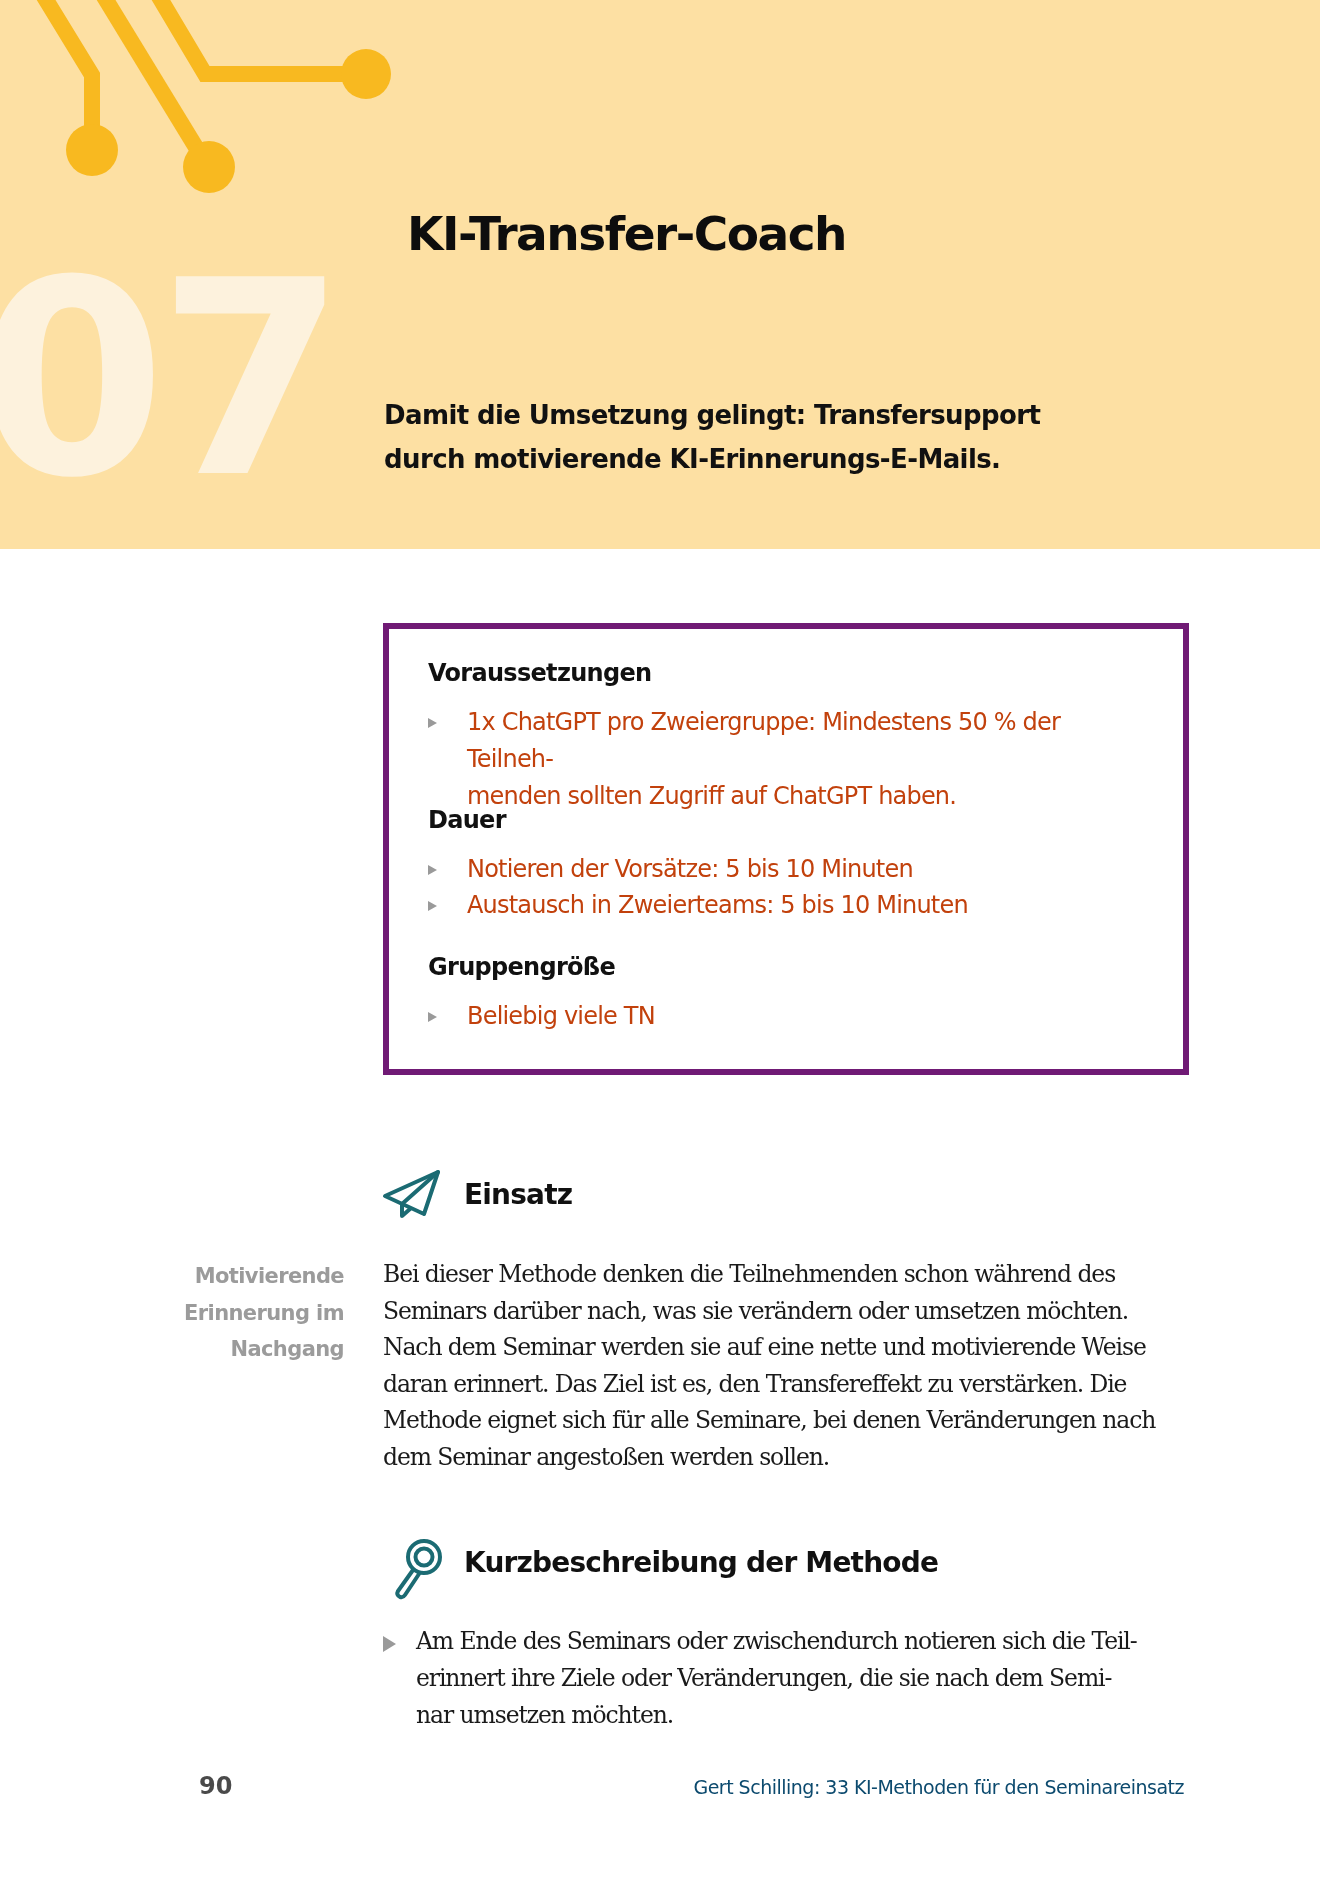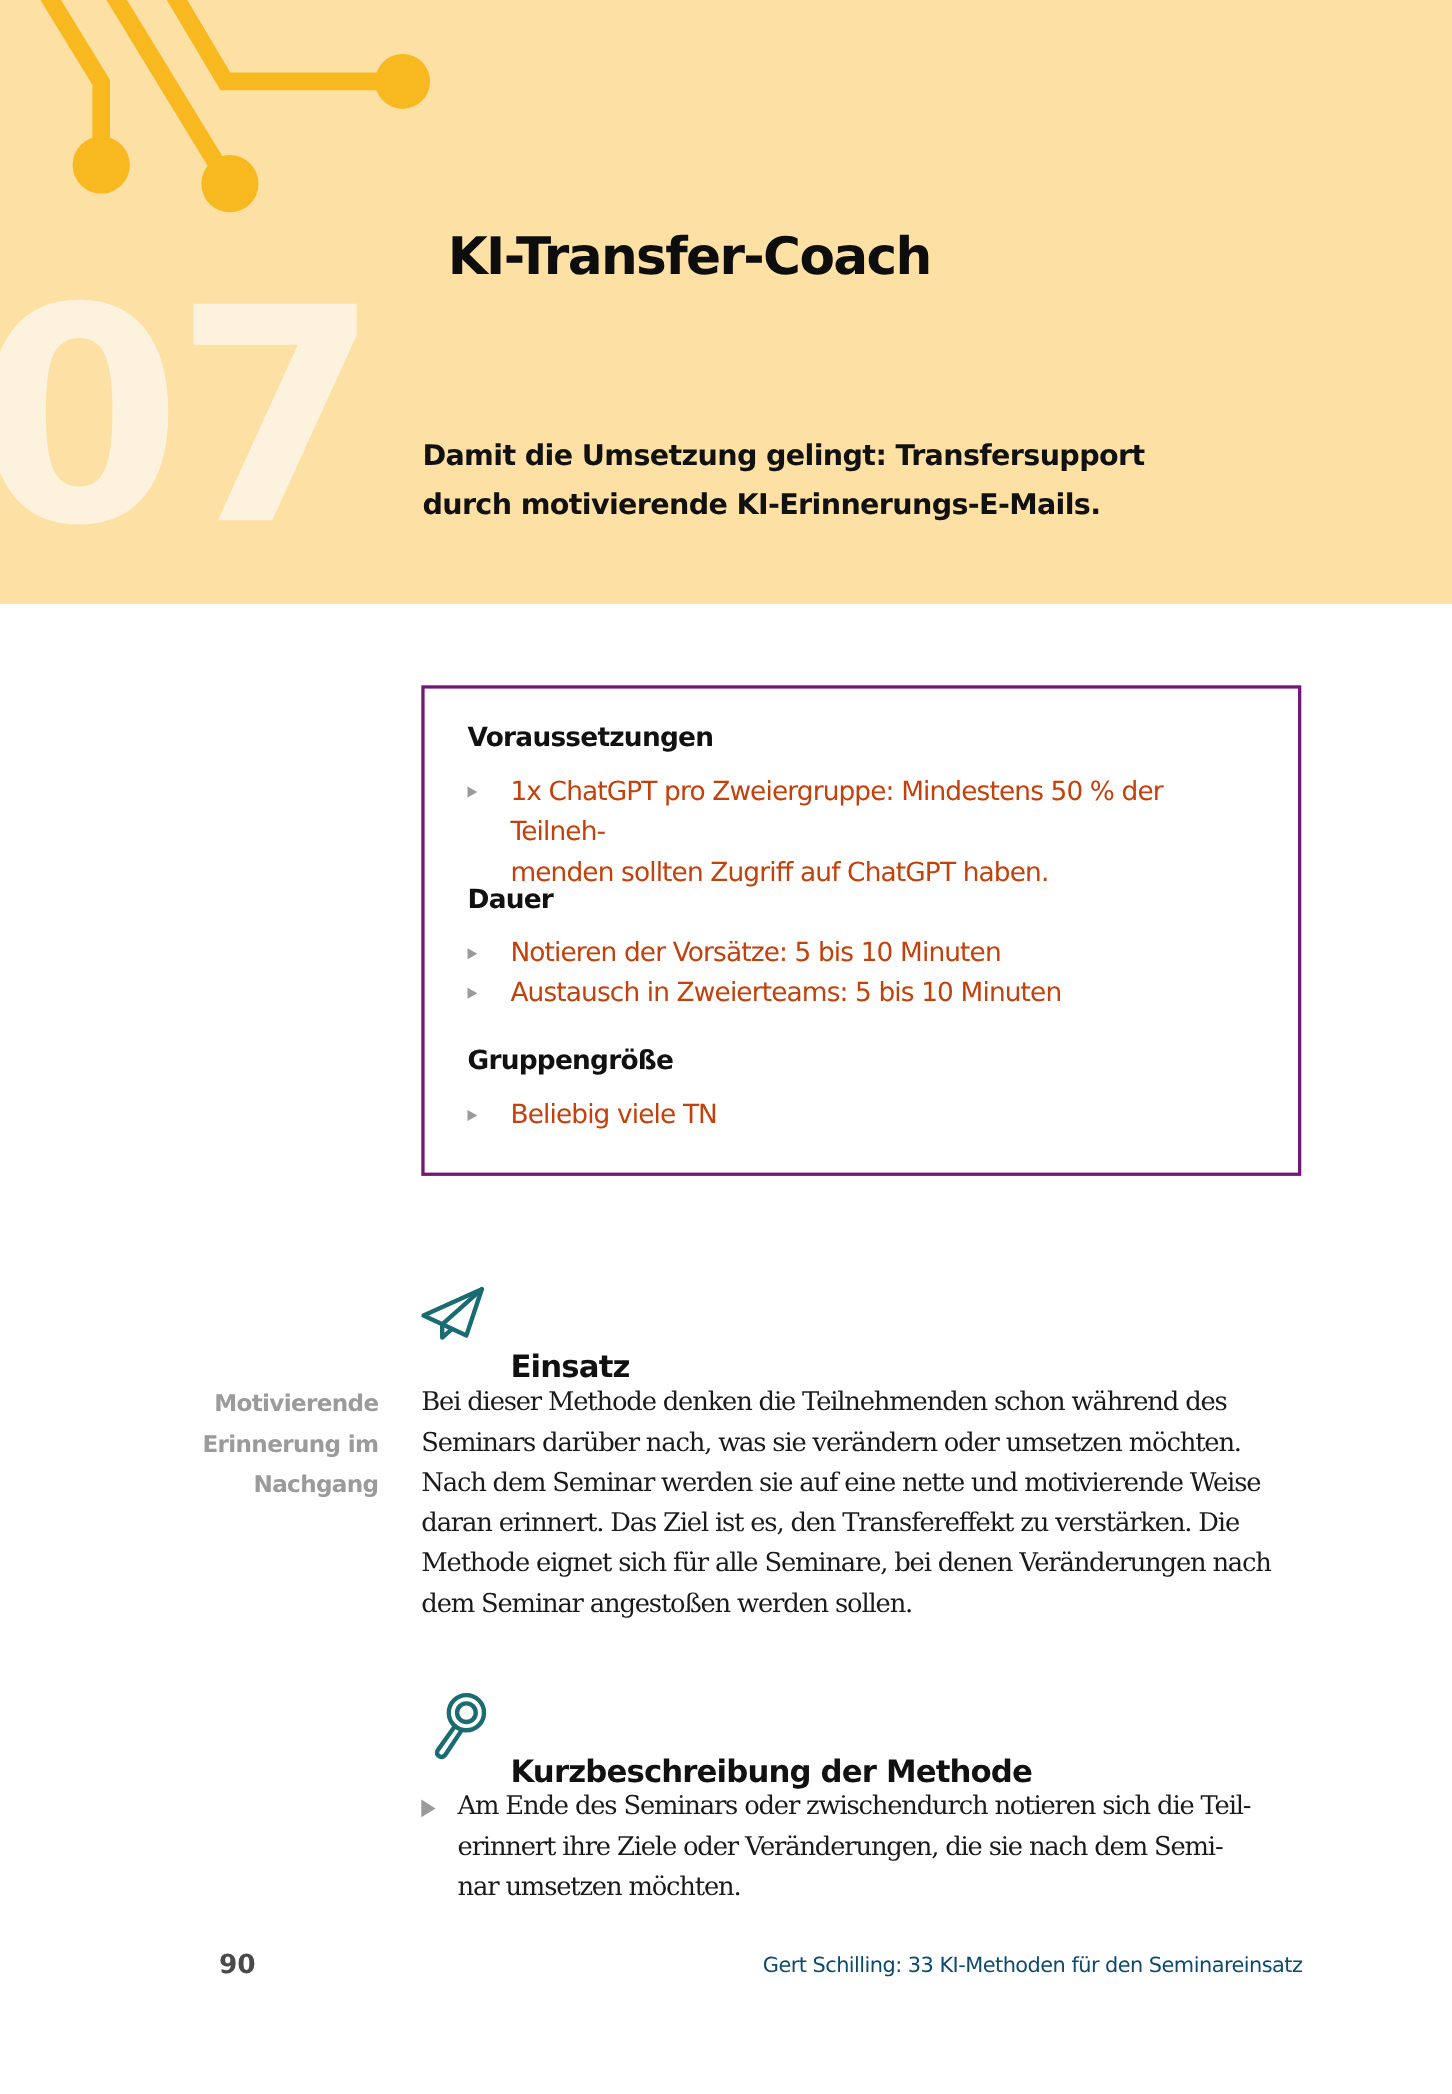--- a/index.html
+++ b/index.html
@@ -26,21 +26,21 @@
       font-size: 47px; letter-spacing: -1.5px; color: #0d0d0d;
       white-space: nowrap;
     }
     .chapter-subtitle {
       position: absolute; left: 384px; top: 393px; width: 720px;
       font-family: "DejaVu Sans", sans-serif; font-weight: bold;
       font-size: 26px; line-height: 44px; letter-spacing: -0.6px; color: #111;
     }
     .info-box {
       position: absolute; left: 383px; top: 623px; width: 794px; height: 440px;
-      border: 3px solid #701a75; box-sizing: content-box;
+      border: 6px solid #701a75; box-sizing: content-box;
     }
     .info-box .section-heading {
       position: absolute; left: 39px;
       font-family: "DejaVu Sans", sans-serif; font-weight: bold;
       font-size: 24px; letter-spacing: -0.7px; color: #111;
     }
     .info-box .bullet {
       position: absolute; left: 37px; width: 720px;
       font-family: "DejaVu Sans", sans-serif;
       font-size: 24px; line-height: 37px; letter-spacing: -0.8px; color: #c2410c;
@@ -49,21 +49,20 @@
       position: absolute; left: 2px; top: 14px; width: 0; height: 0;
       border-left: 9px solid #9a9a9a; border-top: 5px solid transparent; border-bottom: 5px solid transparent;
     }
     .info-box .bullet .txt { display: block; margin-left: 41px; }
     .sec-icon { position: absolute; }
     .sec-title {
       position: absolute; left: 464px;
       font-family: "DejaVu Sans", sans-serif; font-weight: bold;
       font-size: 28px; letter-spacing: -0.8px; color: #111;
       white-space: nowrap;
-      margin-top: 48px;
     }
     .margin-note {
       position: absolute; left: 150px; top: 1258px; width: 194px; text-align: right;
       font-family: "DejaVu Sans", sans-serif; font-weight: bold;
       font-size: 21px; line-height: 36.5px; letter-spacing: -0.6px; color: #9b9b9b;
     }
     .body-text {
       position: absolute; left: 383px; top: 1256px; width: 800px;
       font-family: "DejaVu Serif", serif;
       font-size: 23.5px; line-height: 36.5px; letter-spacing: -1.1px; color: #1a1a1a;

